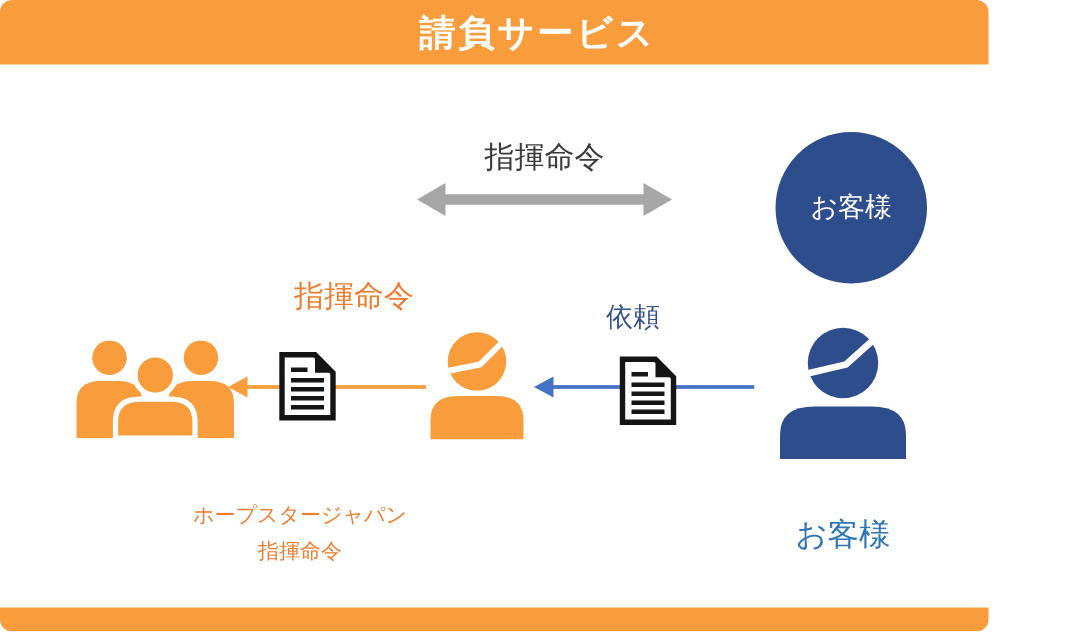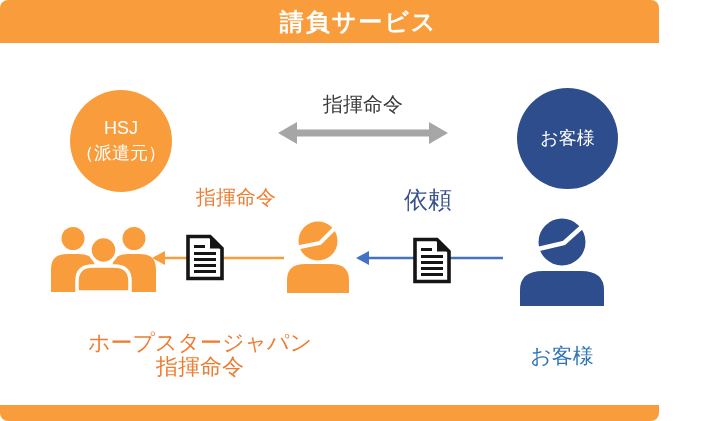--- a/index.html
+++ b/index.html
@@ -23,23 +23,23 @@
     border-radius:50%;display:flex;flex-direction:column;align-items:center;
     justify-content:center;color:#ffffff;text-align:center;
     font-size:18px;line-height:25px;
   }
   .circle-hsj{left:70px;top:90px;width:102px;height:102px;background:var(--orange);}
   .circle-customer{left:517px;top:88px;width:101px;height:101px;background:var(--navy);}
   
   .contract-label{left:278px;top:91px;width:170px;text-align:center;
     font-size:20px;color:var(--label-dark);}
   .command-label{left:196px;top:184px;font-size:20px;color:var(--orange-text);}
-  .request-label{left:404px;top:184px;font-size:24px;color:var(--navy-text);}
+  .request-label{left:404px;top:199px;font-size:18px;color:var(--navy-text);}
   .staff-label{left:85px;top:331px;width:230px;text-align:center;
-    font-size:22px;line-height:24px;color:var(--orange-text);}
+    font-size:14px;line-height:24px;color:var(--orange-text);}
   .customer-label{left:517px;top:342px;width:90px;text-align:center;
     font-size:21px;color:var(--blue-text);}
   
   .arrow-under{z-index:1;}
   .doc{z-index:2;}
   .icon-svg{display:block;}
   .fill-orange{fill:var(--orange);}
   .fill-navy{fill:var(--navy);}
   .fill-gray{fill:var(--arrow-gray);}
   .fill-blue{fill:var(--arrow-blue);}
@@ -51,24 +51,20 @@
 </style>
 </head>
 <body>
 
 <div class="card">
 
   <div class="abs header">
     <span class="title">請負サービス</span>
   </div>
 
-  <div class="abs circle circle-hsj">
-    <span>HSJ</span>
-    <span>（派遣元）</span>
-  </div>
 
   <div class="abs circle circle-customer">
     <span>お客様</span>
   </div>
 
   <div class="abs contract-label">指揮命令</div>
   <svg class="abs icon-svg" style="left:278px;top:120px;" width="170" height="26" viewBox="0 0 170 26">
     <polygon class="fill-gray" points="0,13 19,2 19,24"></polygon>
     <polygon class="fill-gray" points="170,13 151,2 151,24"></polygon>
     <rect class="fill-gray" x="17" y="9.5" width="136" height="7"></rect>

